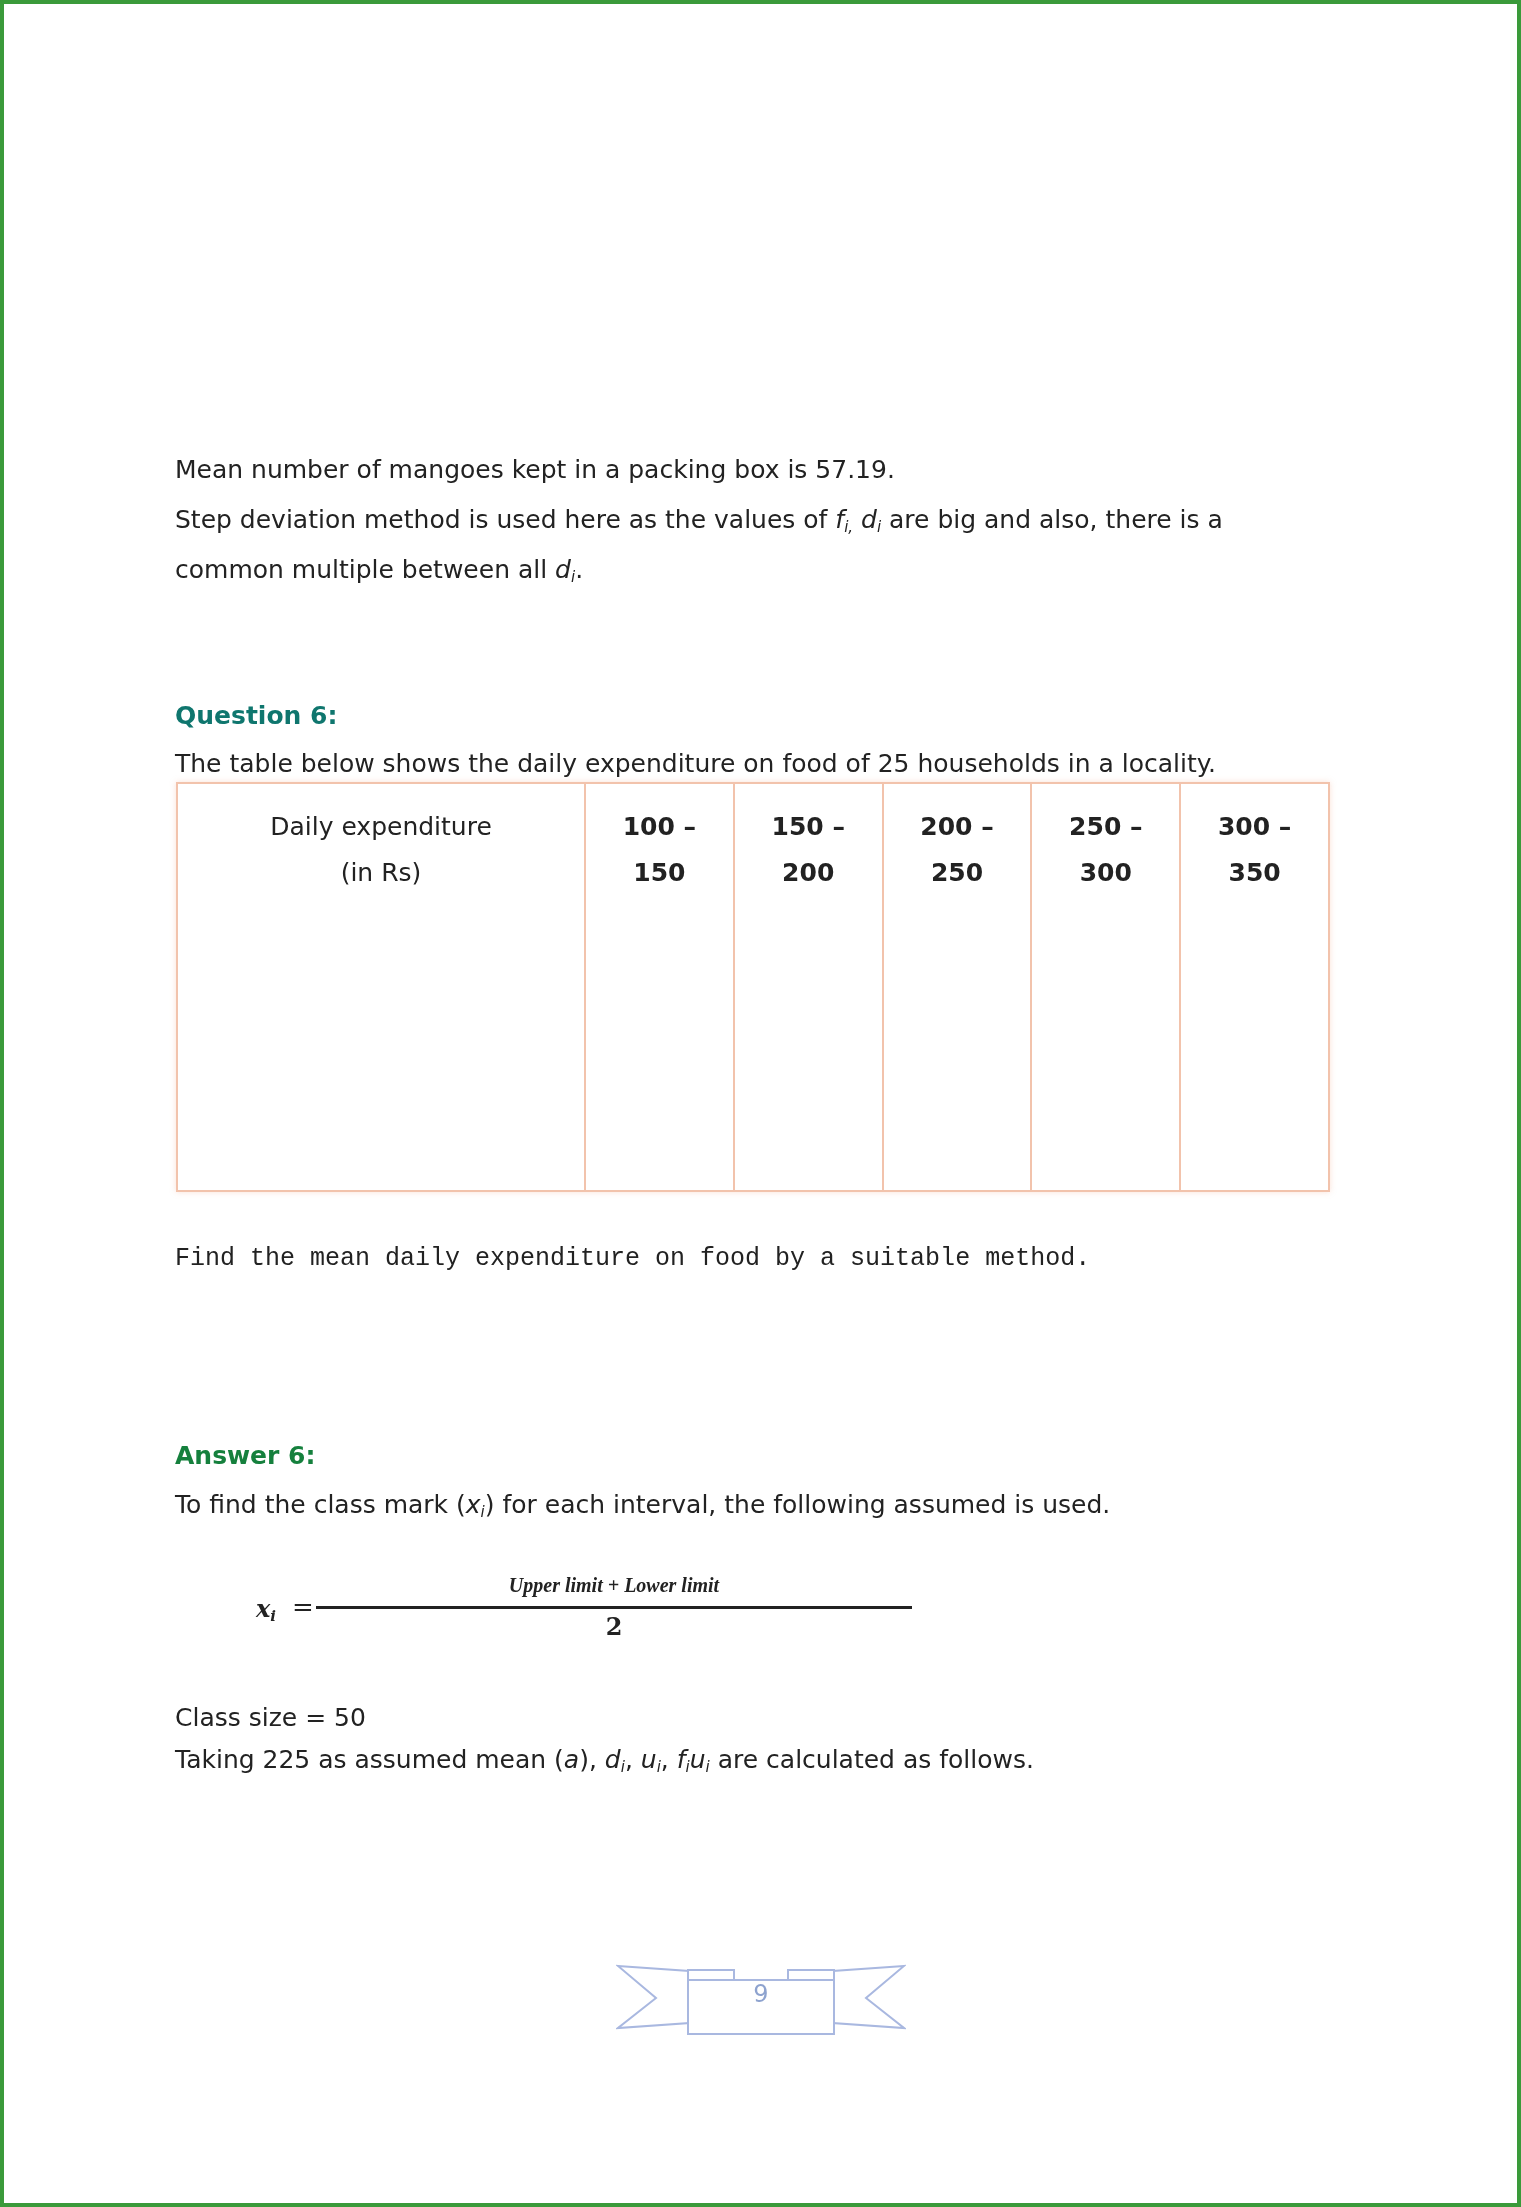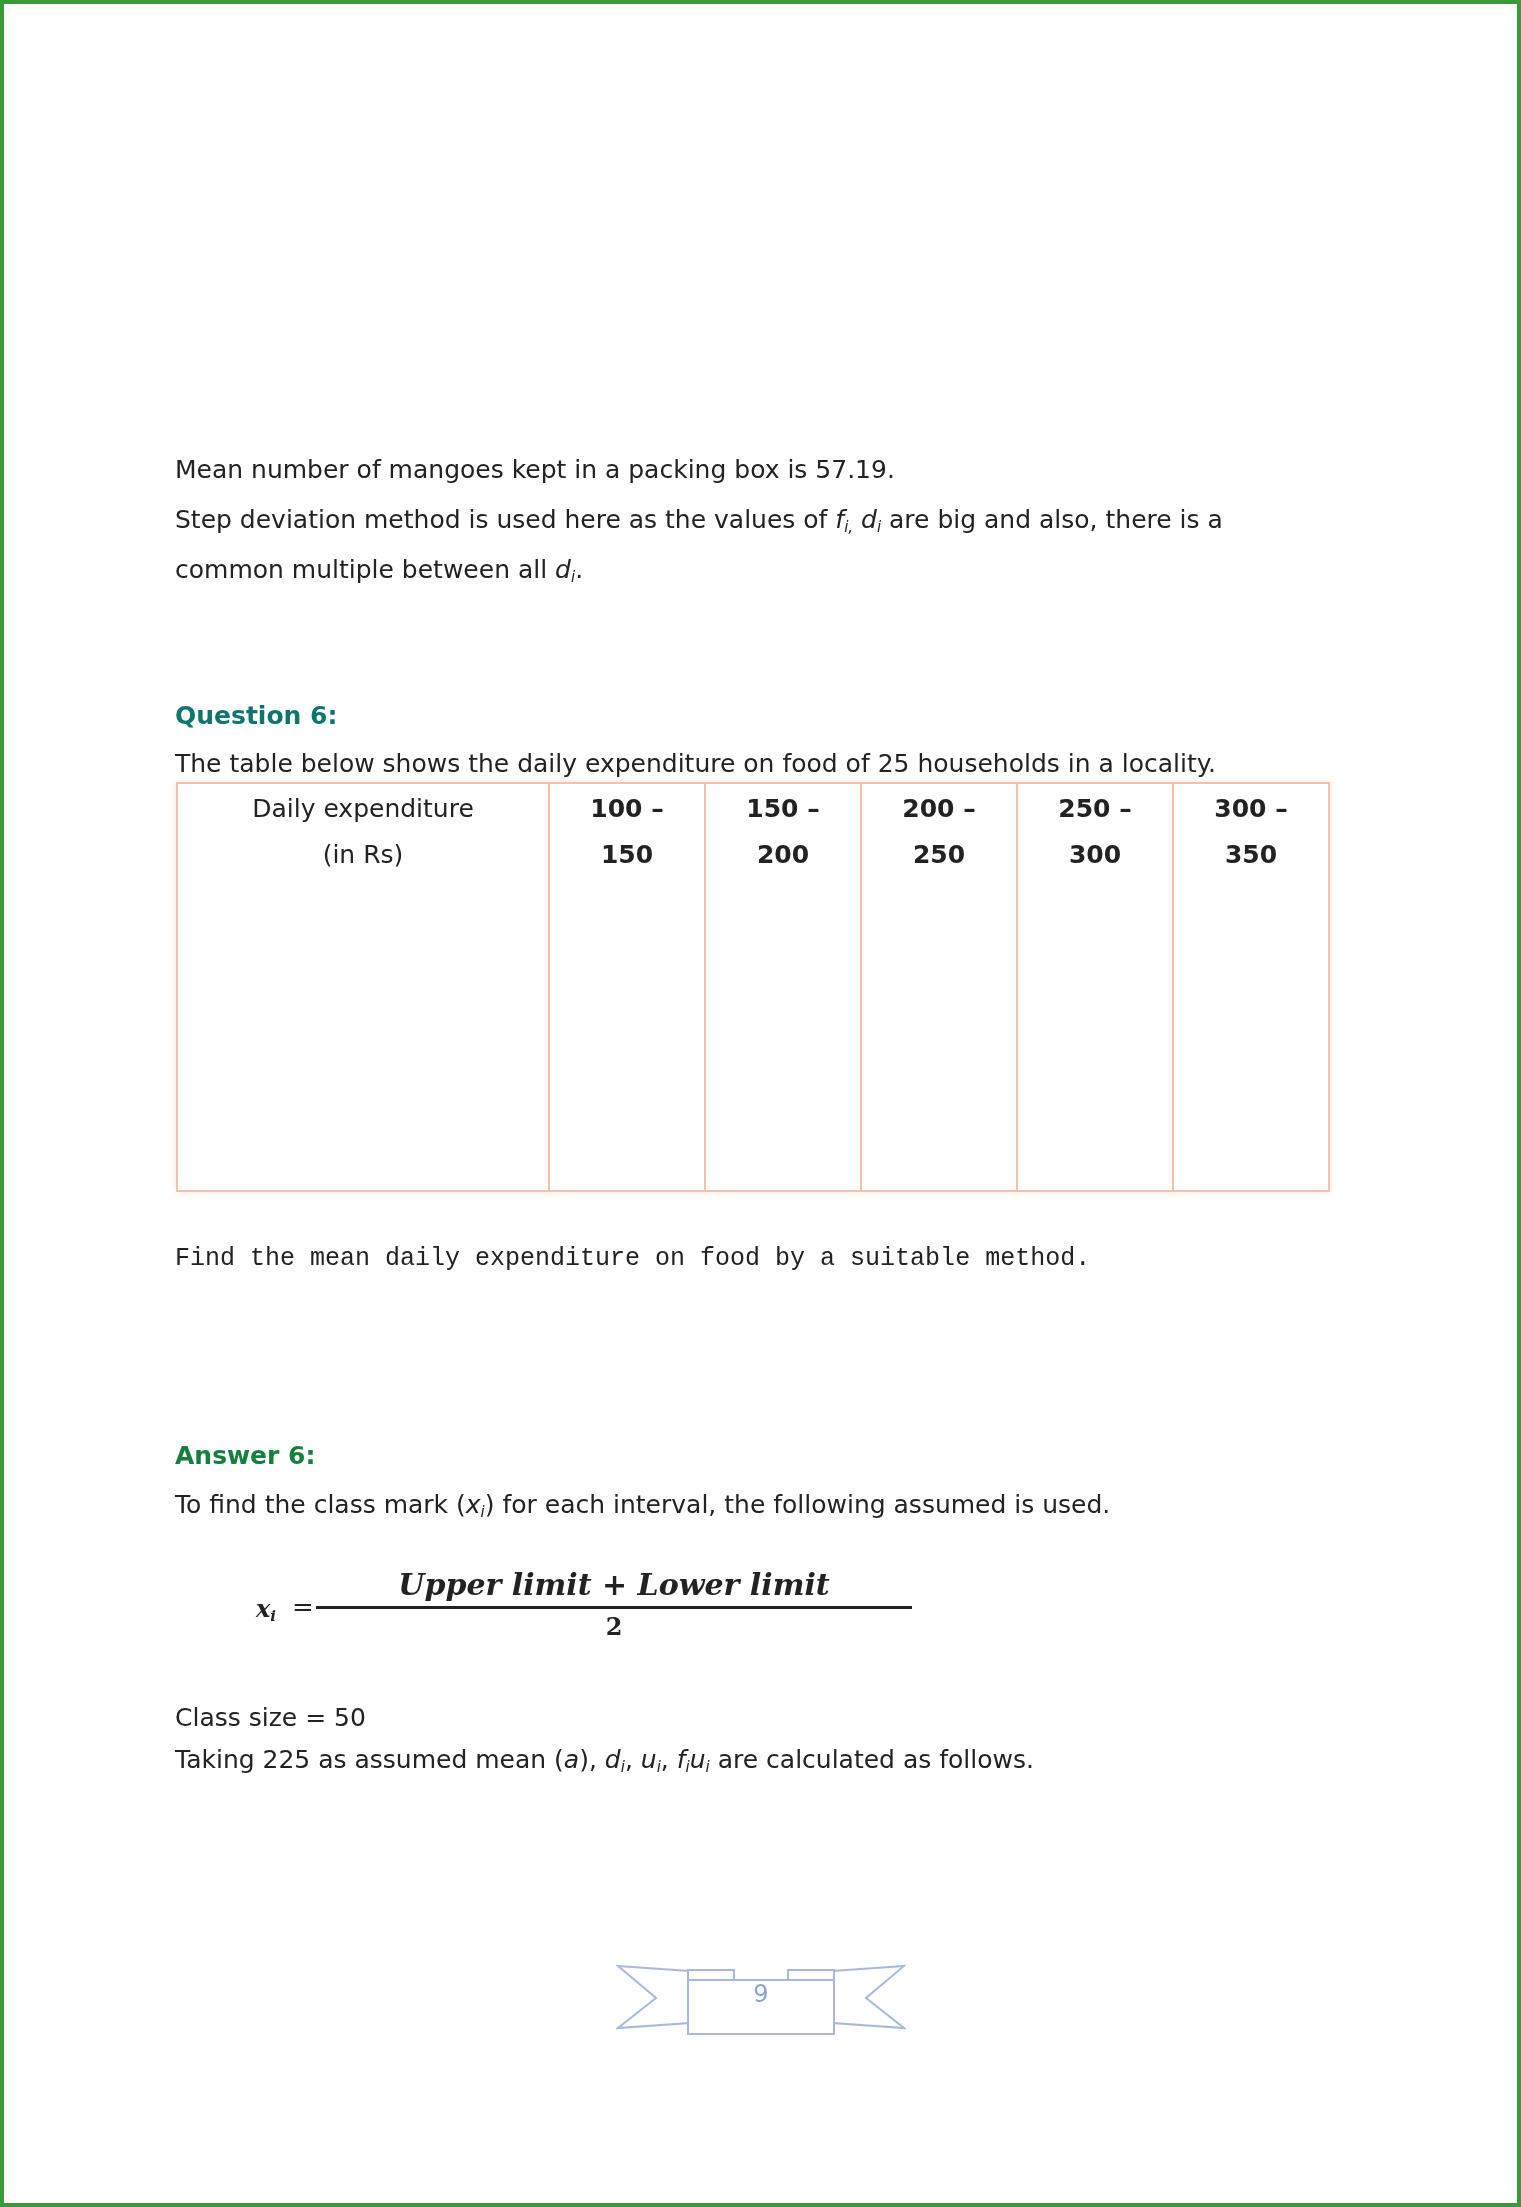--- a/index.html
+++ b/index.html
@@ -21,38 +21,38 @@
   .a-head { color: #15803d; }
 
   
   .tbl {
     position: absolute; left: 176px; top: 782px; width: 1154px; height: 410px;
     border-collapse: collapse; table-layout: fixed;
     box-shadow: 0 0 6px rgba(240,170,140,0.35);
   }
   .tbl td {
     border: 2px solid #f2c3ac; vertical-align: top; text-align: center;
-    font-size: 25px; padding: 0;
+    font-size: 25px; padding: 18px;
   }
   .tbl tr.head td { height: 250px; background: #ffffff; }
   .tbl tr.body td { height: 156px; background: #fde8dd; }
   .tbl td.first { text-align: center; }
   .tbl tr.body td.first { text-align: left; padding-left: 18px; }
   .cell-line { display: block; line-height: 46px; margin-top: 2px; }
   .cell-line + .cell-line { margin-top: 0; }
   .bold { font-weight: bold; }
   .body-cell { display: block; line-height: 40px; margin-top: 2px; }
 
   
   .formula { position: absolute; left: 256px; top: 1570px; height: 80px; font-family: "DejaVu Serif", serif; }
   .f-lhs { position: absolute; left: 0; top: 24px; font-size: 24px; font-style: italic; font-weight: bold; white-space: nowrap; }
   .f-lhs .sub { font-size: 15px; font-weight: bold; }
   .f-eq { position: absolute; left: 36px; top: 22px; font-size: 26px; }
   .f-frac { position: absolute; left: 60px; top: 0; width: 596px; text-align: center; }
-  .f-num { font-size: 30px; font-style: italic; font-weight: bold; line-height: 30px; white-space: nowrap; }
+  .f-num { font-size: 20px; font-style: italic; font-weight: bold; line-height: 30px; white-space: nowrap; font-family: Liberation Serif, serif; }
   .f-bar { height: 3px; background: #222; margin: 6px 0 4px 0; }
   .f-den { font-size: 24px; font-weight: bold; line-height: 28px; }
 
   
   .ribbon { position: absolute; left: 616px; top: 1958px; width: 290px; height: 80px; }
   .ribbon svg { position: absolute; left: 0; top: 0; }
   .page-num {
     position: absolute; left: 0; top: 22px; width: 290px; text-align: center;
     font-size: 24px; color: #8ea3cf;
   }

